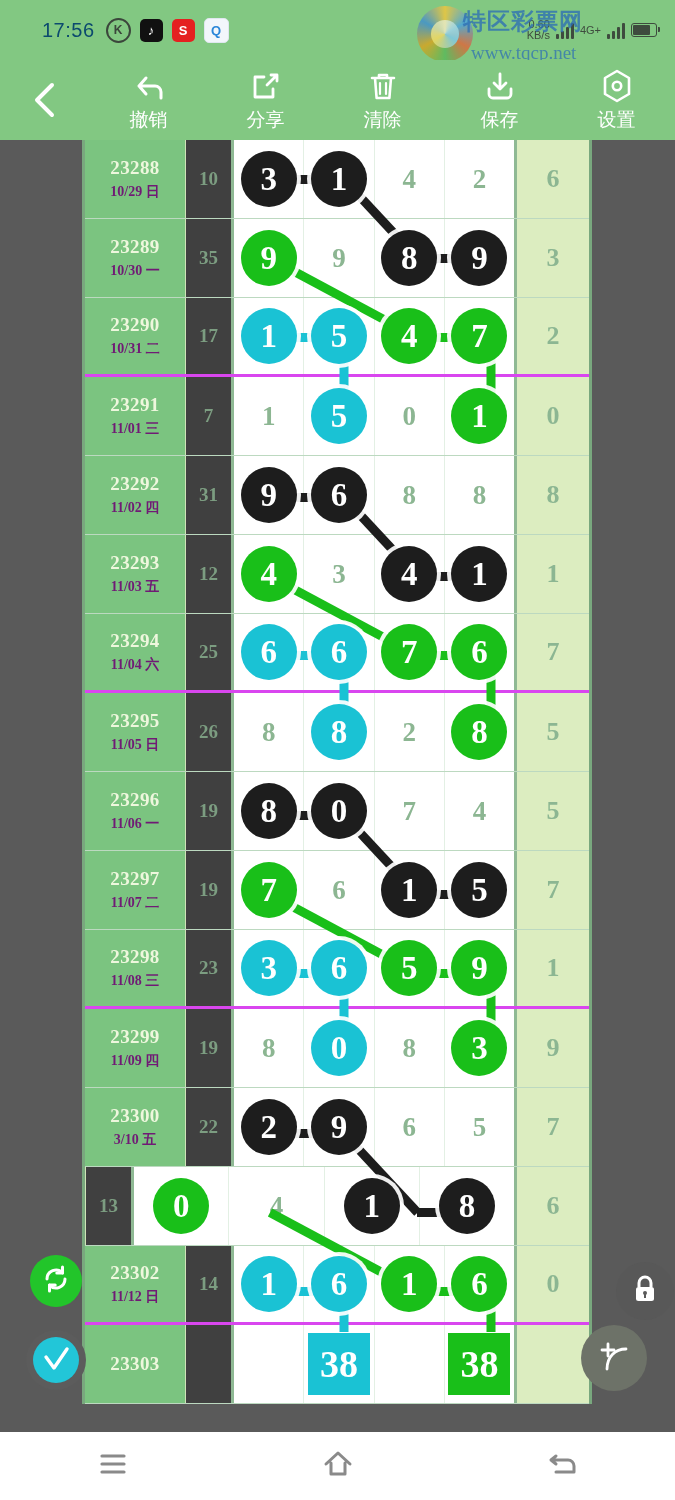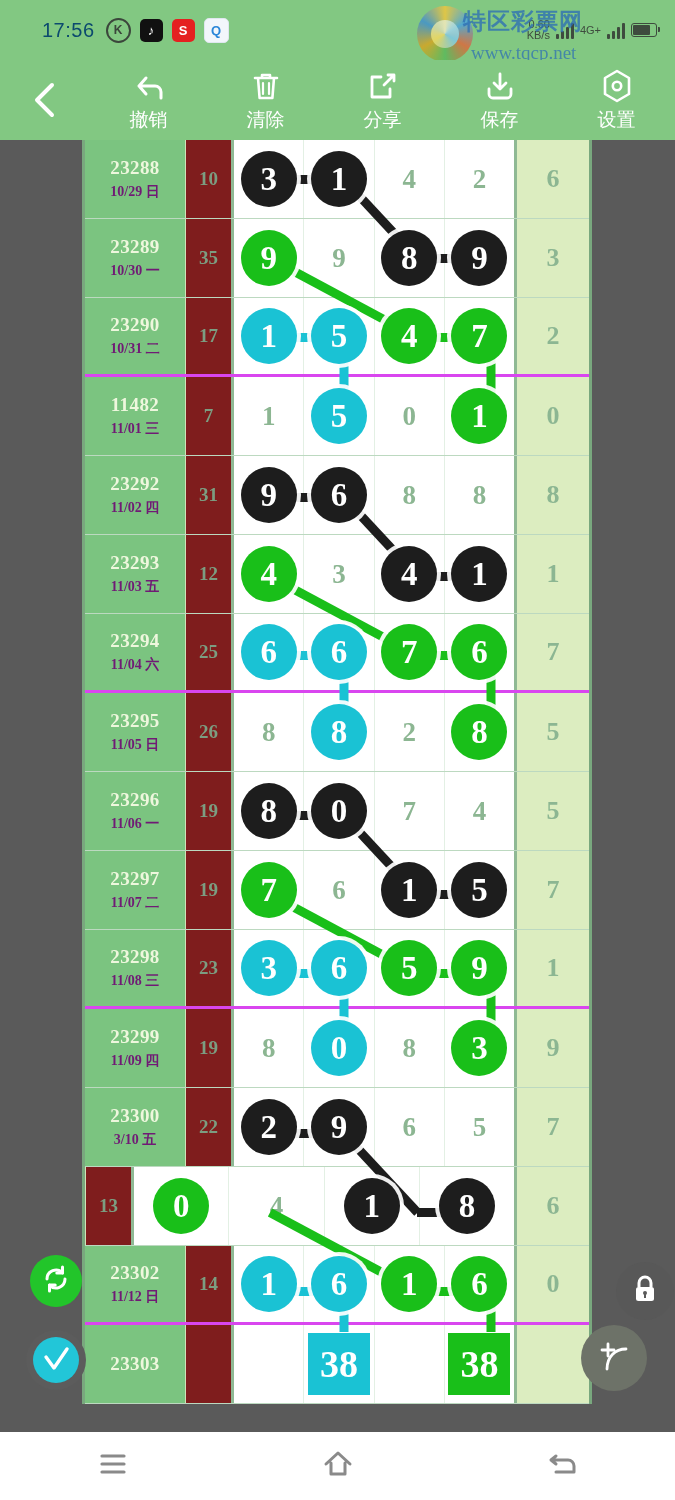--- a/index.html
+++ b/index.html
@@ -67,21 +67,21 @@
     background:#fff;border-left:3px solid #79a87e;border-right:3px solid #79a87e;
     box-sizing:border-box;
   }
   .row{position:relative;height:79px;display:flex;box-sizing:border-box;
        border-bottom:1px solid #bcd9c0;}
   .row.thick{border-bottom:3px solid #d946ef;}
   .c-issue{width:100px;background:#7bc480;display:flex;flex-direction:column;align-items:center;justify-content:center;gap:4px;
            box-sizing:border-box;}
   .c-issue .iss{font-size:19px;color:#eef7dd;font-family:"Liberation Serif",serif;font-weight:bold;letter-spacing:.4px;}
   .c-issue .dat{font-size:14px;color:#701a75;font-family:"Liberation Serif",serif;font-weight:bold;}
-  .c-sum{width:45px;background:#7f1d1d;display:flex;align-items:center;justify-content:center;
+  .c-sum{width:45px;background:#404040;display:flex;align-items:center;justify-content:center;
          font-size:19px;color:#7c9d81;font-family:"Liberation Serif",serif;font-weight:bold;
          border-left:1px solid #cfe3b8;}
   .c-nums{flex:1;display:flex;background:#fff;border-left:3px solid #8fb994;border-right:3px solid #8fb994;}
   .cell{flex:1;position:relative;display:flex;align-items:center;justify-content:center;
         border-right:1px solid #e3f0e4;}
   .cell:last-child{border-right:none;}
   .c-tail{width:72px;background:#dcedc0;display:flex;align-items:center;justify-content:center;
           font-size:26px;color:#8cb692;font-family:"Liberation Serif",serif;font-weight:bold;}
 
   .plain{font-size:27px;color:#8cb692;font-family:"Liberation Serif",serif;font-weight:bold;}
@@ -171,35 +171,35 @@
       <svg width="36" height="32" viewBox="0 0 36 32">
           <path d="M8 16 L15 8 M8 16 L15 24 M8 16 H24 a6 6 0 0 1 6 6 V28" fill="none" stroke="#fff" stroke-width="3" stroke-linecap="round" stroke-linejoin="round"></path>
         </svg>
     </div>
     <div class="tb-label">撤销</div>
   </div>
 
   <div class="tb-item">
     <div class="tb-ic">
       <svg width="34" height="34" viewBox="0 0 34 34">
-          <path d="M6 9 H28 M13 9 V6 h8 v3 M9 9 l1.6 20 h12.8 L25 9" fill="none" stroke="#fff" stroke-width="2.6" stroke-linecap="round" stroke-linejoin="round"></path>
-          <path d="M14 14 v11 M20 14 v11" stroke="#fff" stroke-width="2.2" stroke-linecap="round"></path>
-        </svg>
-    </div>
-    <div class="tb-label">清除</div>
+          <path d="M22 6 H28 V12 M28 6 L18 16" fill="none" stroke="#fff" stroke-width="2.8" stroke-linecap="round" stroke-linejoin="round"></path>
+          <path d="M24 20 V28 H6 V8 h9" fill="none" stroke="#fff" stroke-width="2.8" stroke-linecap="round" stroke-linejoin="round"></path>
+        </svg>
+    </div>
+    <div class="tb-label">分享</div>
   </div>
 
   <div class="tb-item">
     <div class="tb-ic">
       <svg width="34" height="34" viewBox="0 0 34 34">
-          <path d="M22 6 H28 V12 M28 6 L18 16" fill="none" stroke="#fff" stroke-width="2.8" stroke-linecap="round" stroke-linejoin="round"></path>
-          <path d="M24 20 V28 H6 V8 h9" fill="none" stroke="#fff" stroke-width="2.8" stroke-linecap="round" stroke-linejoin="round"></path>
-        </svg>
-    </div>
-    <div class="tb-label">分享</div>
+          <path d="M6 9 H28 M13 9 V6 h8 v3 M9 9 l1.6 20 h12.8 L25 9" fill="none" stroke="#fff" stroke-width="2.6" stroke-linecap="round" stroke-linejoin="round"></path>
+          <path d="M14 14 v11 M20 14 v11" stroke="#fff" stroke-width="2.2" stroke-linecap="round"></path>
+        </svg>
+    </div>
+    <div class="tb-label">清除</div>
   </div>
 
   <div class="tb-item">
     <div class="tb-ic">
       <svg width="34" height="34" viewBox="0 0 34 34">
           <path d="M17 5 V20 M11 14 l6 6 l6 -6" fill="none" stroke="#fff" stroke-width="2.8" stroke-linecap="round" stroke-linejoin="round"></path>
           <path d="M6 20 V25 a4 4 0 0 0 4 4 h14 a4 4 0 0 0 4 -4 V20" fill="none" stroke="#fff" stroke-width="2.8" stroke-linecap="round" stroke-linejoin="round"></path>
         </svg>
     </div>
     <div class="tb-label">保存</div>
@@ -278,21 +278,21 @@
           <div class="ball green">4</div>
         </div>
         <div class="cell">
           <div class="ball green">7</div>
         </div>
       </div>
       <div class="c-tail">2</div>
     </div>
     <div class="row">
       <div class="c-issue">
-        <div class="iss">11482</div>
+        <div class="iss">23291</div>
         <div class="dat">11/01 三</div>
       </div>
       <div class="c-sum">7</div>
       <div class="c-nums">
         <div class="cell">
           <span class="plain">1</span>
         </div>
         <div class="cell">
           <div class="ball cyan">5</div>
         </div>

